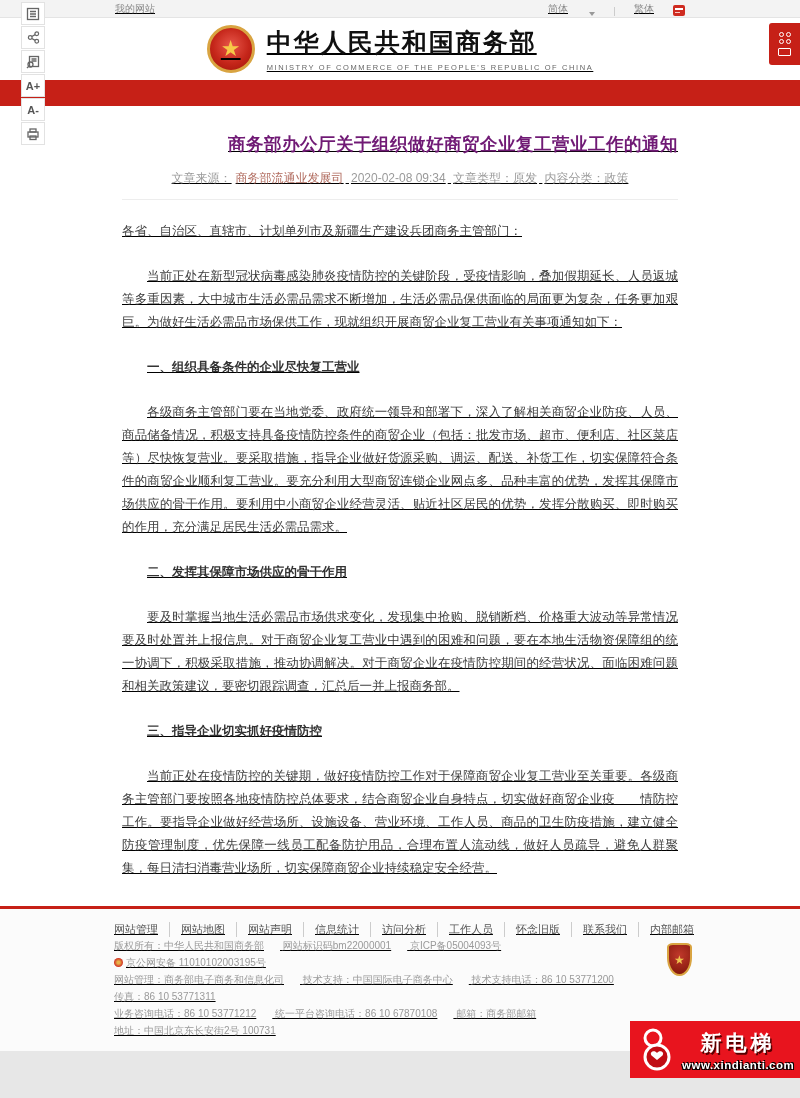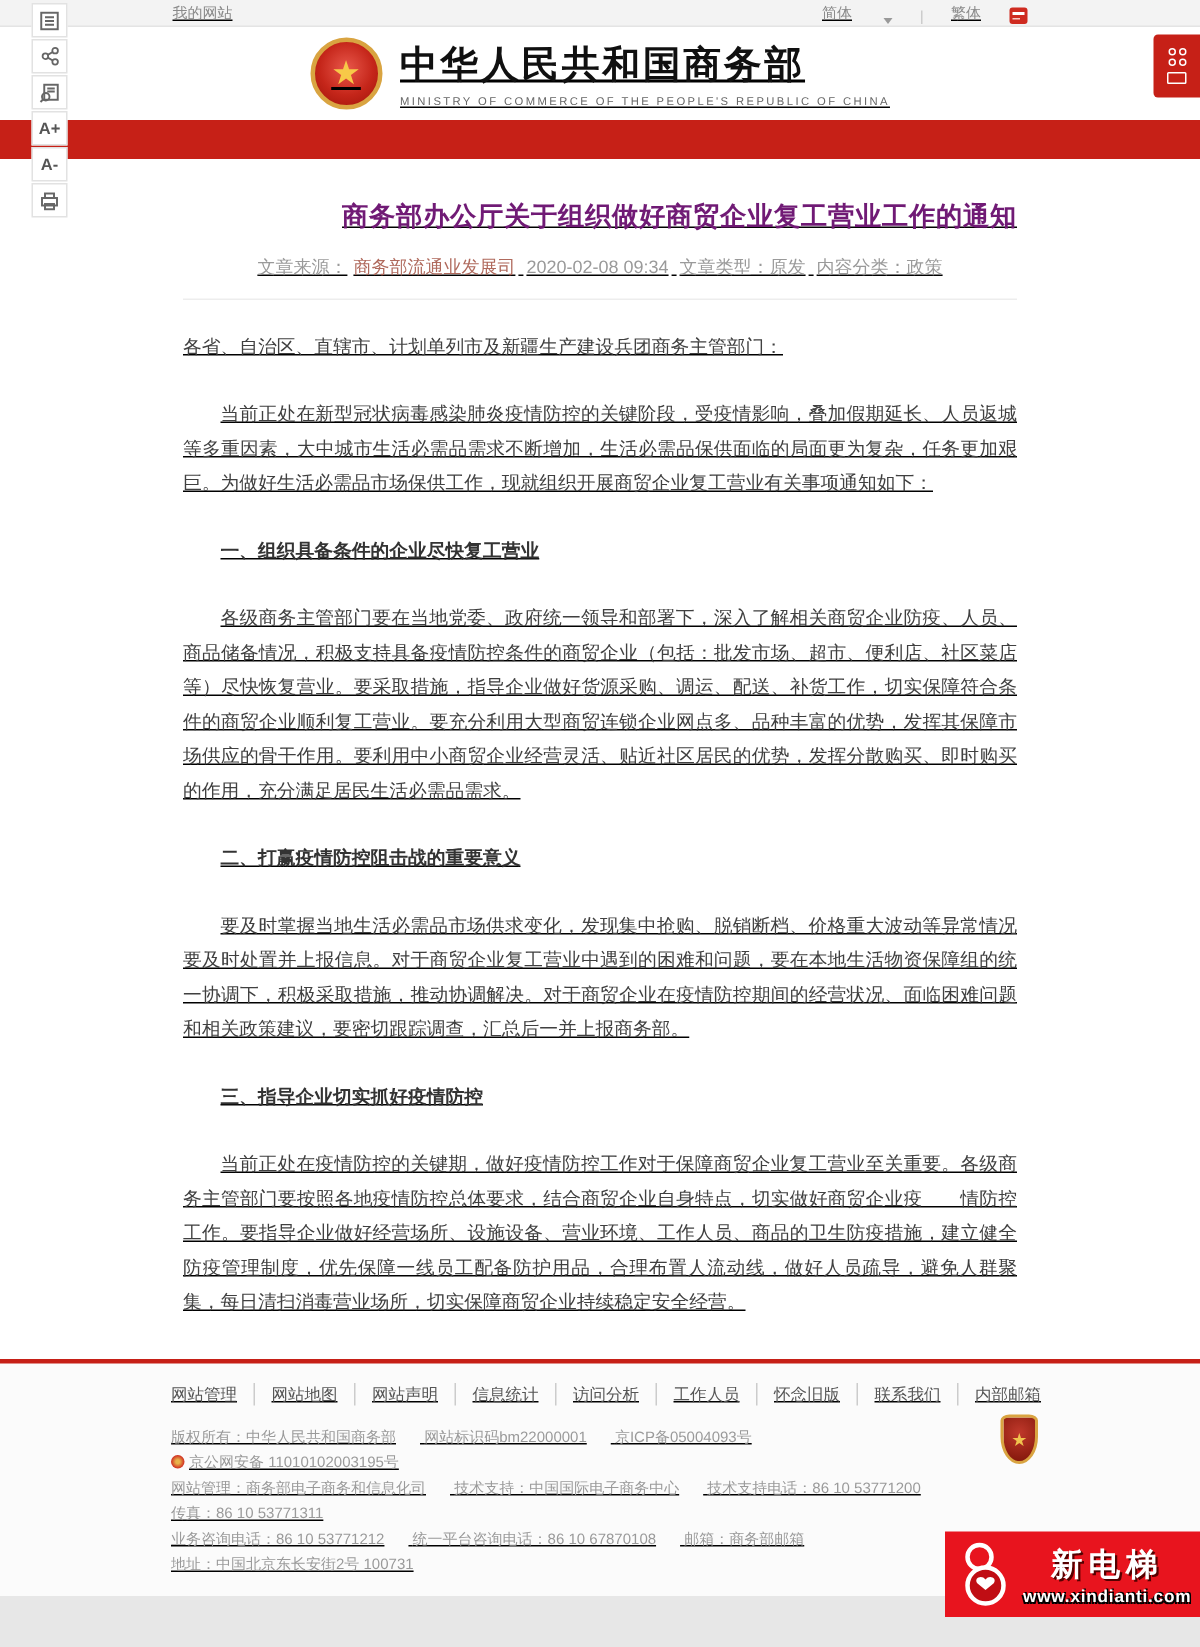--- a/index.html
+++ b/index.html
@@ -54,21 +54,21 @@
   .article-meta span { margin:0 2px; }
   .meta-source { color:#b06a5d; }
   .article-body { margin-top:20px; font-size:12.5px; color:#404040; line-height:23px; text-align:justify; }
   .article-body p { margin-bottom:22px; }
   .p-indent { text-indent:2em; }
   .p-heading { text-indent:2em; font-weight:bold; color:#333; }
 
   
   .footer { border-top:3px solid #c62017; background:#fbfbfb; padding:13px 0 12px; }
   .footer-inner { width:572px; margin:0 auto; position:relative; }
-  .footer-links { display:flex; font-size:11px; color:#555; margin-bottom:13px; }
+  .footer-links { display:flex; font-size:11px; color:#555; }
   .footer-links a { color:#555; text-decoration:none; padding:0 11px; border-left:1px solid #ccc; cursor:pointer; white-space:nowrap; }
   .footer-links a:first-child { border-left:none; padding-left:0; }
   .footer-info { font-size:10px; color:#9a9a9a; line-height:17px; }
   .footer-info span { margin-right:16px; white-space:nowrap; }
   .police-ico { display:inline-block; width:9px; height:9px; border-radius:50%;
     background:radial-gradient(circle,#e8b34b 20%,#cf2b20 70%); vertical-align:-1px; margin-right:3px; }
   .gov-badge { position:absolute; right:-6px; top:21px; width:25px; height:33px;
     background:radial-gradient(circle at 50% 35%, #c0392b, #7d1408); border:2px solid #d9a441;
     border-radius:6px 6px 50% 50%/4px 4px 55% 55%; display:flex; align-items:center; justify-content:center;
     color:#f0c34e; font-size:12px; }
@@ -172,21 +172,21 @@
         <span>文章来源：</span><span class="meta-source">商务部流通业发展司</span>
         <span>2020-02-08 09:34</span>
         <span>文章类型：原发</span>
         <span>内容分类：政策</span>
       </div>
       <div class="article-body">
         <p>各省、自治区、直辖市、计划单列市及新疆生产建设兵团商务主管部门：</p>
         <p class="p-indent">当前正处在新型冠状病毒感染肺炎疫情防控的关键阶段，受疫情影响，叠加假期延长、人员返城等多重因素，大中城市生活必需品需求不断增加，生活必需品保供面临的局面更为复杂，任务更加艰巨。为做好生活必需品市场保供工作，现就组织开展商贸企业复工营业有关事项通知如下：</p>
         <p class="p-heading">一、组织具备条件的企业尽快复工营业</p>
         <p class="p-indent">各级商务主管部门要在当地党委、政府统一领导和部署下，深入了解相关商贸企业防疫、人员、商品储备情况，积极支持具备疫情防控条件的商贸企业（包括：批发市场、超市、便利店、社区菜店等）尽快恢复营业。要采取措施，指导企业做好货源采购、调运、配送、补货工作，切实保障符合条件的商贸企业顺利复工营业。要充分利用大型商贸连锁企业网点多、品种丰富的优势，发挥其保障市场供应的骨干作用。要利用中小商贸企业经营灵活、贴近社区居民的优势，发挥分散购买、即时购买的作用，充分满足居民生活必需品需求。</p>
-        <p class="p-heading">二、打赢疫情防控阻击战的重要意义</p>
+        <p class="p-heading">二、发挥其保障市场供应的骨干作用</p>
         <p class="p-indent">要及时掌握当地生活必需品市场供求变化，发现集中抢购、脱销断档、价格重大波动等异常情况要及时处置并上报信息。对于商贸企业复工营业中遇到的困难和问题，要在本地生活物资保障组的统一协调下，积极采取措施，推动协调解决。对于商贸企业在疫情防控期间的经营状况、面临困难问题和相关政策建议，要密切跟踪调查，汇总后一并上报商务部。</p>
         <p class="p-heading">三、指导企业切实抓好疫情防控</p>
         <p class="p-indent">当前正处在疫情防控的关键期，做好疫情防控工作对于保障商贸企业复工营业至关重要。各级商务主管部门要按照各地疫情防控总体要求，结合商贸企业自身特点，切实做好商贸企业疫　　情防控工作。要指导企业做好经营场所、设施设备、营业环境、工作人员、商品的卫生防疫措施，建立健全防疫管理制度，优先保障一线员工配备防护用品，合理布置人流动线，做好人员疏导，避免人群聚集，每日清扫消毒营业场所，切实保障商贸企业持续稳定安全经营。</p>
         <p class="p-indent">各地商务主管部门要进一步提高站位，充分认识商贸企业复工营业对保障市场供应、满足民生需求、稳定社会预期、打赢疫情防控阻击战的重要意义，牢固树立以人民为中心的发展理念，增强工作紧迫感，压紧压实工作责任，迅速组织动员商贸企业复工营业各项工作、相关工作情况及时上报商务部（流通发展司）。</p>
 
       </div>
 
     </div>
   </div>
 

